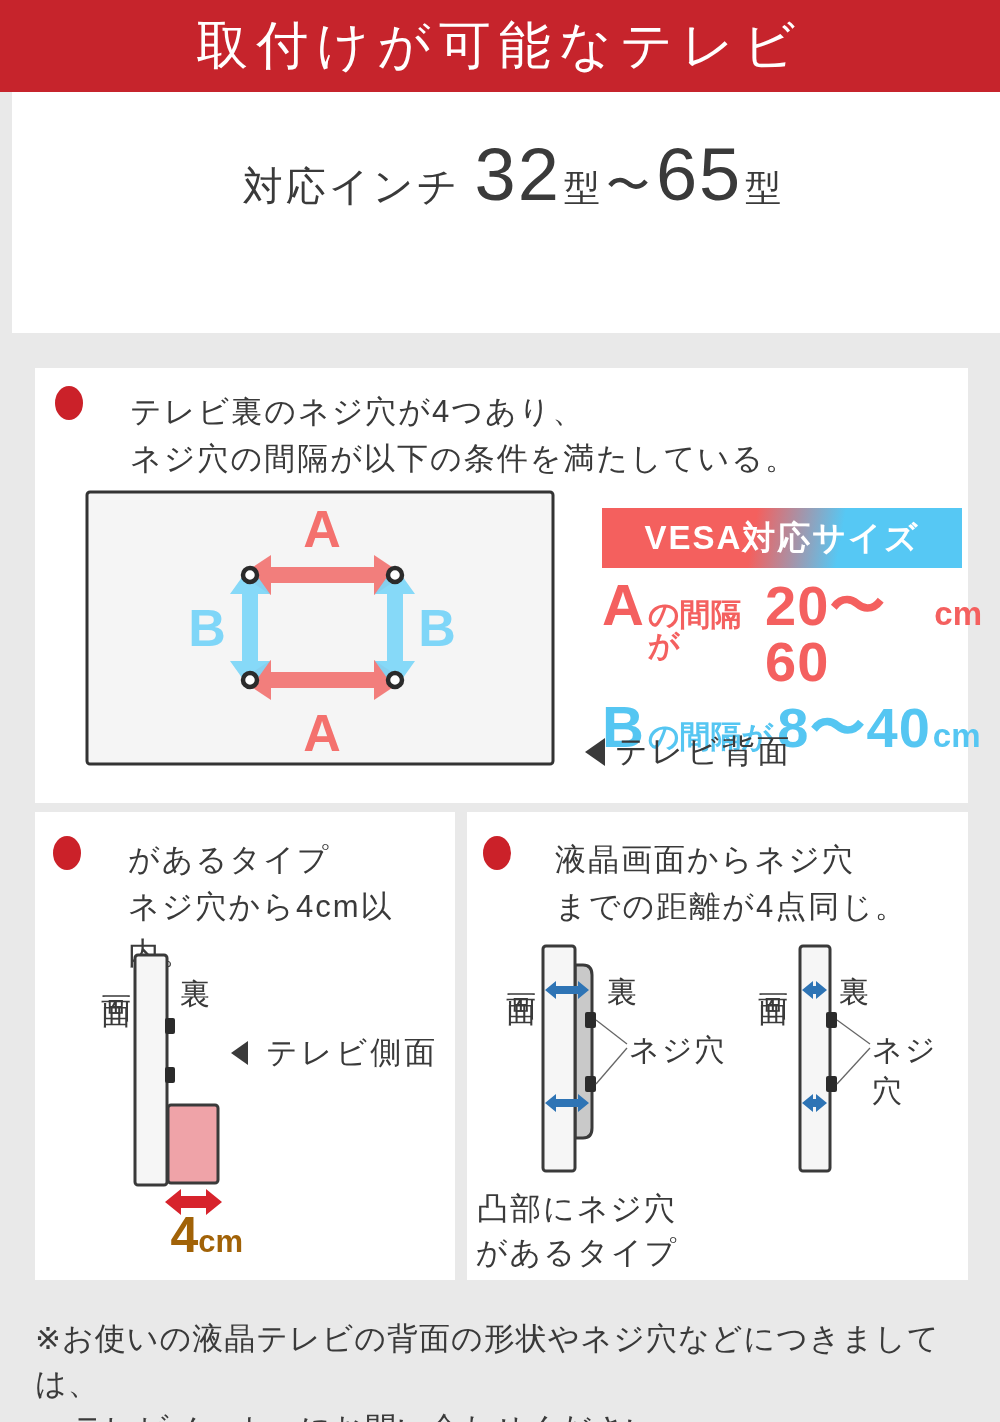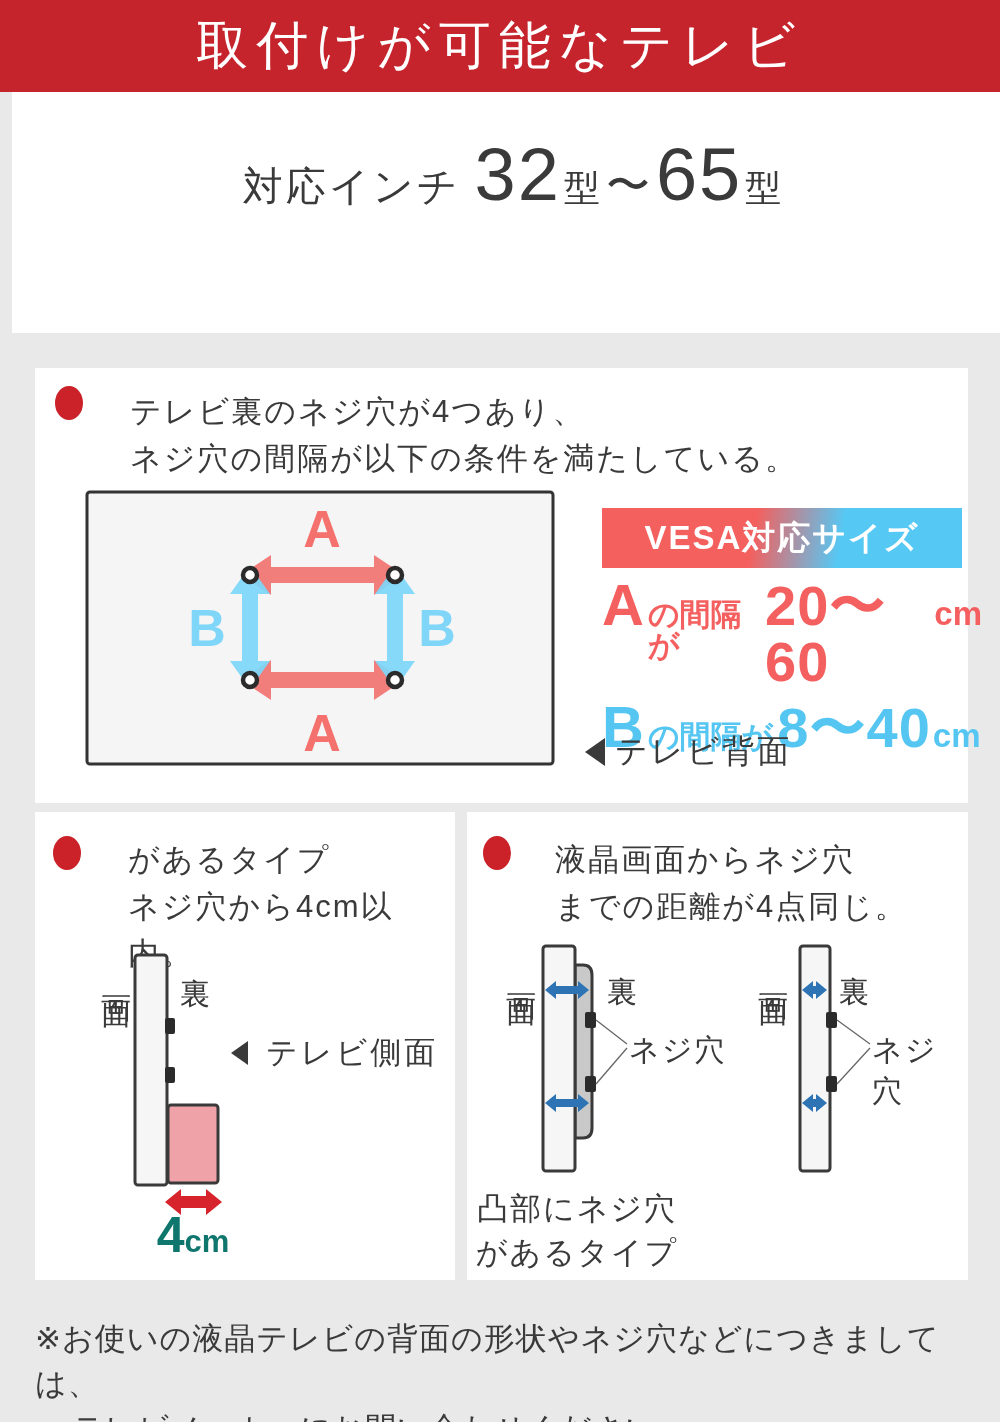--- a/index.html
+++ b/index.html
@@ -75,22 +75,22 @@
   .pointer-label .tri.small {
     border-top-width:12px; border-bottom-width:12px; border-right-width:17px;
   }
   .pointer-label span { font-size:32px; letter-spacing:3px; color:#3a3a3a; }
   
   .vlabel { position:absolute; writing-mode:vertical-rl; font-size:30px;
     letter-spacing:5px; color:#3a3a3a; }
   .hlabel { position:absolute; font-size:30px; letter-spacing:2px; color:#3a3a3a; }
   .caption { position:absolute; font-size:31px; line-height:44px;
     text-align:center; letter-spacing:2px; color:#3a3a3a; }
-  .measure { position:absolute; color:#0f766e; font-weight:bold; line-height:1;
-    text-align:center; }
+  .measure { position:absolute; color:#a16207; font-weight:bold; line-height:1;
+    text-align:right; }
   .measure .val { font-size:50px; }
   .measure .un { font-size:31px; }
   
   .footer { position:absolute; left:35px; top:1316px; width:940px;
     font-size:31px; line-height:45px; letter-spacing:1px; color:#3a3a3a; }
   .footer .l2 { padding-left:37px; }
   svg { position:absolute; display:block; }
   svg text { font-family:"Liberation Sans","DejaVu Sans",sans-serif; font-weight:bold; }
 </style>
 </head>

